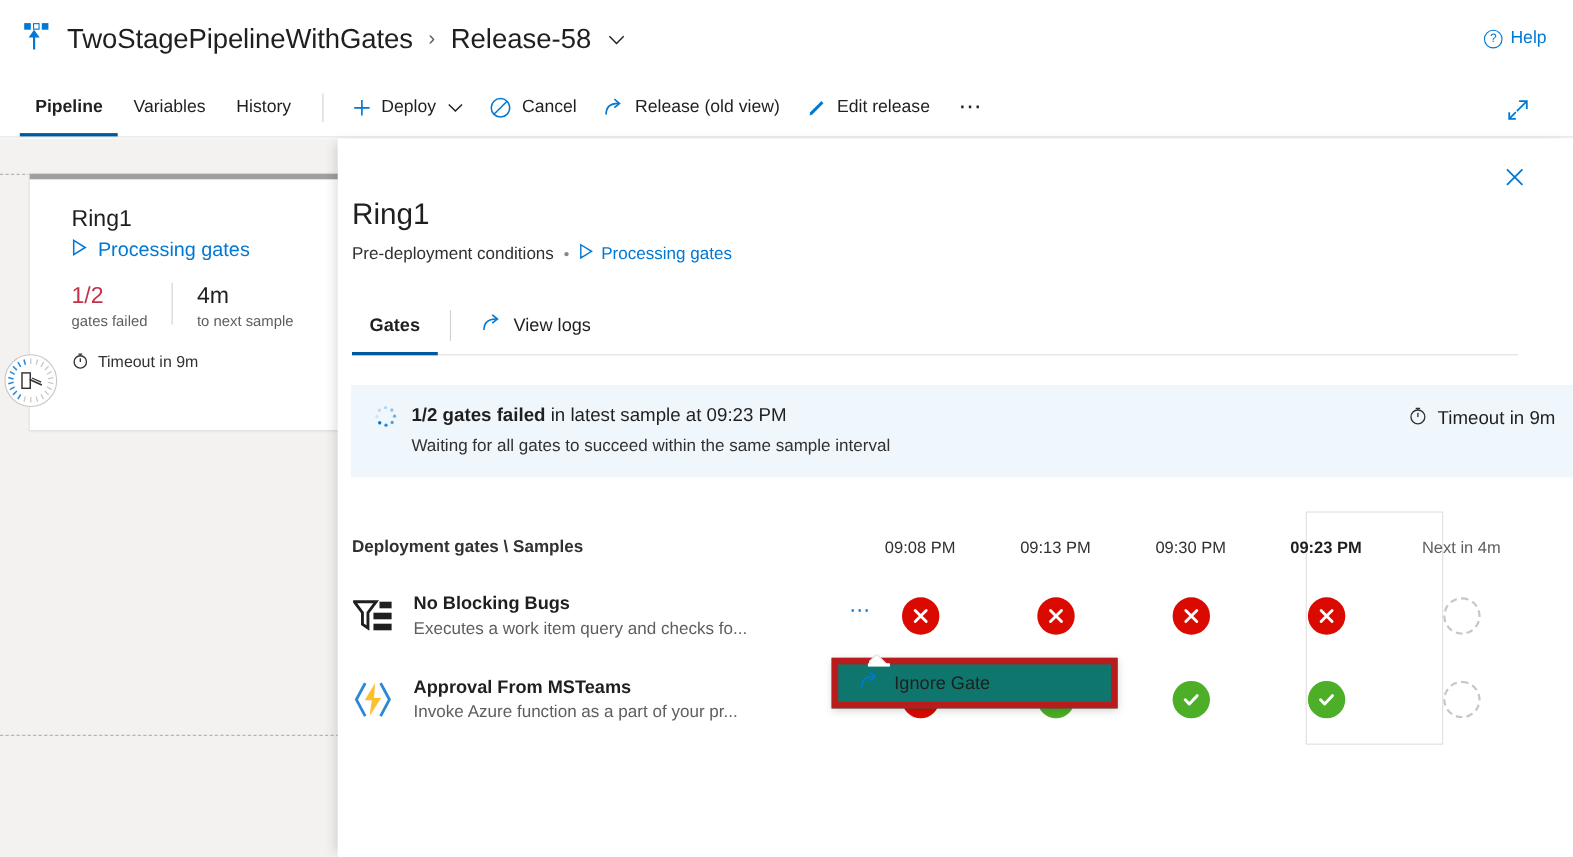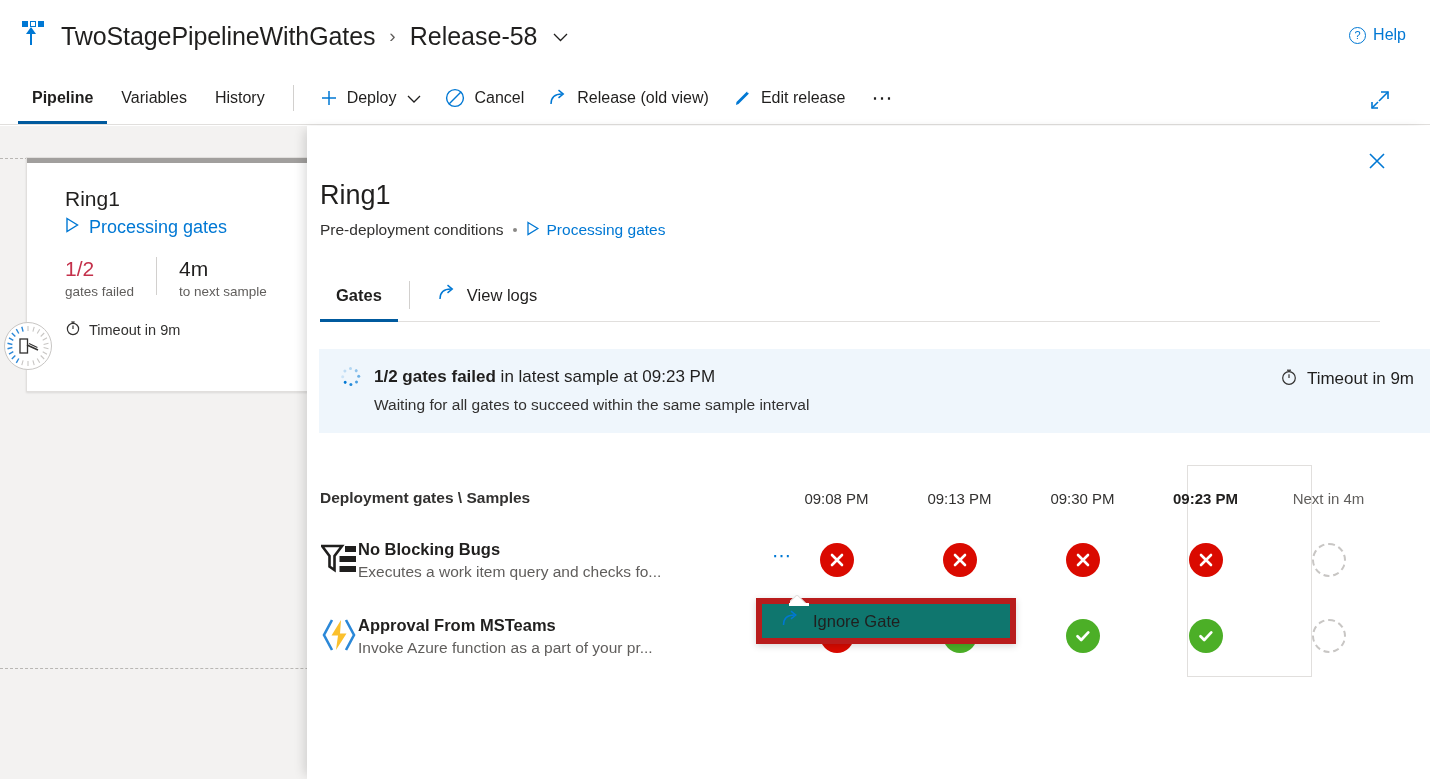--- a/index.html
+++ b/index.html
@@ -132,21 +132,21 @@
   .p-tab-div{ width:1px;height:28px;background:#d2d0ce;margin:0 11px; }
   .p-tab.link{ color:#201f1e; display:flex;align-items:center;gap:10px; }
 
   
   #banner{
     margin:27px 0 0 12px; width:1111px; height:84px;
     background:#eff6fc; display:flex; align-items:flex-start; padding:18px 22px 0 22px;
     position:relative;
   }
   .banner-left{ display:flex; flex-direction:column; }
-  .banner-row1{ display:flex; align-items:flex-start; gap:14px; }
+  .banner-row1{ display:flex; align-items:flex-end; gap:14px; }
   .banner-main{ font-size:17px; color:#201f1e; }
   .banner-main b{ font-weight:bold; }
   .banner-sub{ font-size:15.5px; color:#323130; margin-top:9px; margin-left:33px; }
   .banner-timeout{ position:absolute; right:16px; top:19px; display:flex;align-items:center;gap:9px;
                    font-size:17px; color:#201f1e; }
 
   
   .spinner{ position:relative; width:19px;height:19px; flex:0 0 auto;}
   .spinner i{ position:absolute; width:3.4px;height:3.4px;border-radius:50%;background:#0078d4; left:7.8px; top:0;
               transform-origin:1.7px 9.5px; }
@@ -158,21 +158,21 @@
   .gt-col{ width:123px; text-align:center; font-size:15px; color:#323130; }
   .gt-col.current{ font-weight:bold; color:#201f1e; }
   .gt-col.next{ color:#605e5c; }
 
   .current-col-box{
     position:absolute; left:1187px; top:465px; width:125px; height:212px;
     border:1px solid #e1dfdd; background:transparent; pointer-events:none;
   }
 
   .gt-row{ display:flex; align-items:center; height:76px; }
-  .gt-name-cell{ width:455px; display:flex; position:relative;}
+  .gt-name-cell{ width:455px; display:flex; align-items:center; gap:18px; position:relative;}
   .g-icon{ width:38px;height:38px;flex:0 0 auto;display:flex;align-items:center;justify-content:center; }
   .g-texts{ display:flex; flex-direction:column; gap:4px; }
   .g-title{ font-size:16.5px; font-weight:bold; color:#201f1e; }
   .g-desc{ font-size:15.5px; color:#605e5c; }
   .row-ellipsis{ position:absolute; left:452px; top:10px; font-size:19px; letter-spacing:2px; color:#0078d4; cursor:pointer; line-height:0.6;}
   .gt-status{ width:123px; display:flex; align-items:center; justify-content:center; }
 
   .st{ width:34px;height:34px;border-radius:50%;display:flex;align-items:center;justify-content:center; }
   .st.fail{ background:#da0a00; }
   .st.pass{ background:#4caf27; }

